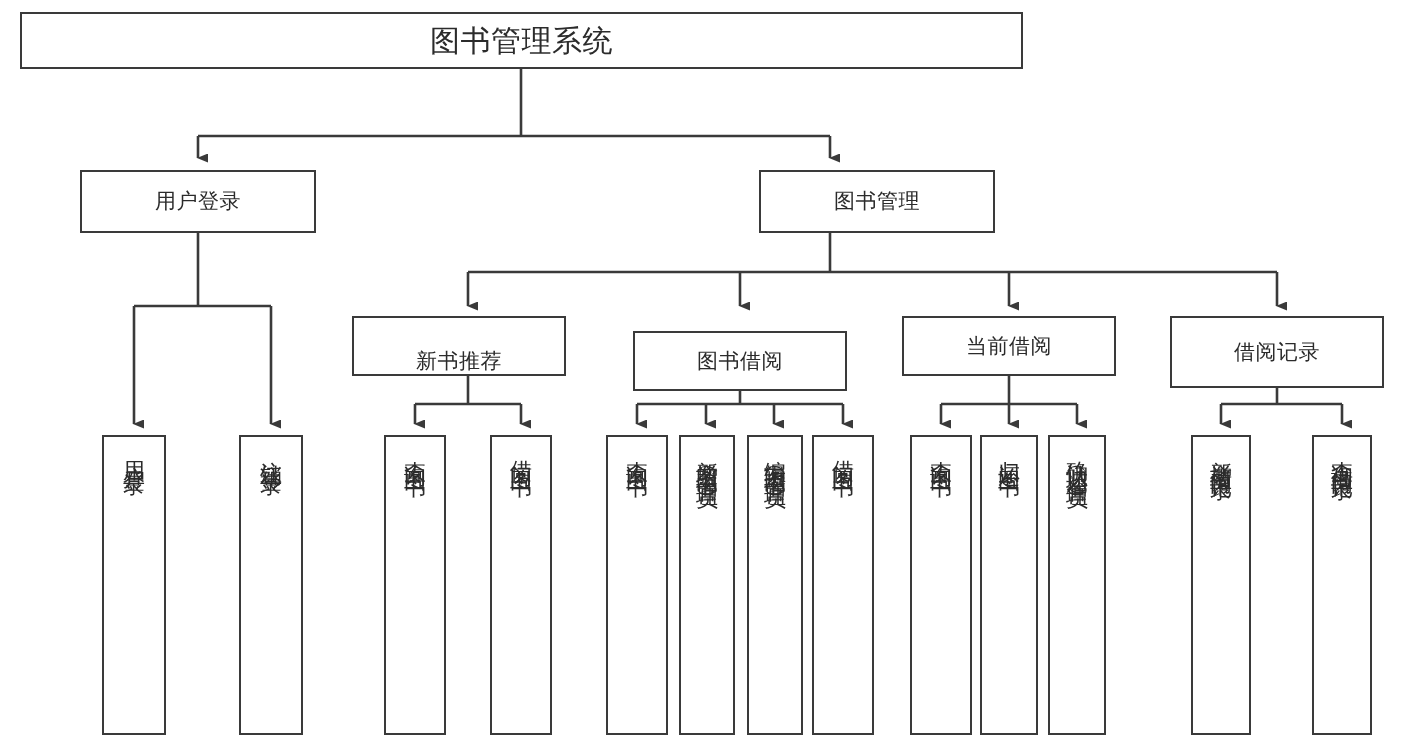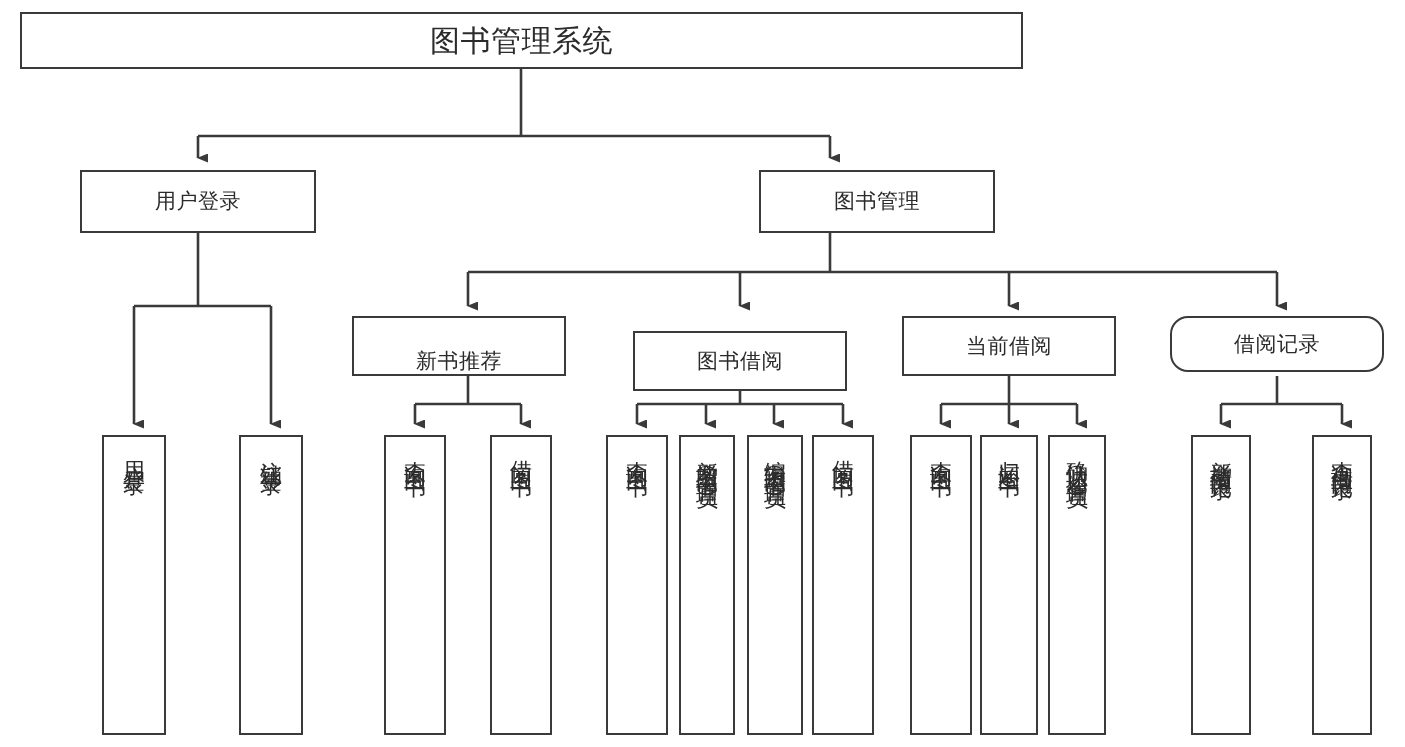--- a/index.html
+++ b/index.html
@@ -137,21 +137,21 @@
   </div>
 
   <div class="node n-mid" style="left:633px;top:316px;width:214px;height:60px;margin-top:15px;">
     <span class="lbl">图书借阅</span>
   </div>
 
   <div class="node n-mid" style="left:902px;top:316px;width:214px;height:60px;">
     <span class="lbl">当前借阅</span>
   </div>
 
-  <div class="node n-mid" style="left:1170px;top:316px;width:214px;height:56px;border-radius:18px;">
+  <div class="node n-mid" style="left:1170px;top:316px;width:214px;height:72px;">
     <span class="lbl">借阅记录</span>
   </div>
 
   <div class="node leaf" style="left:102px;top:435px;width:64px;height:300px;">
     <span class="lbl">用户登录</span>
   </div>
 
   <div class="node leaf" style="left:239px;top:435px;width:64px;height:300px;">
     <span class="lbl">注销登录</span>
   </div>

